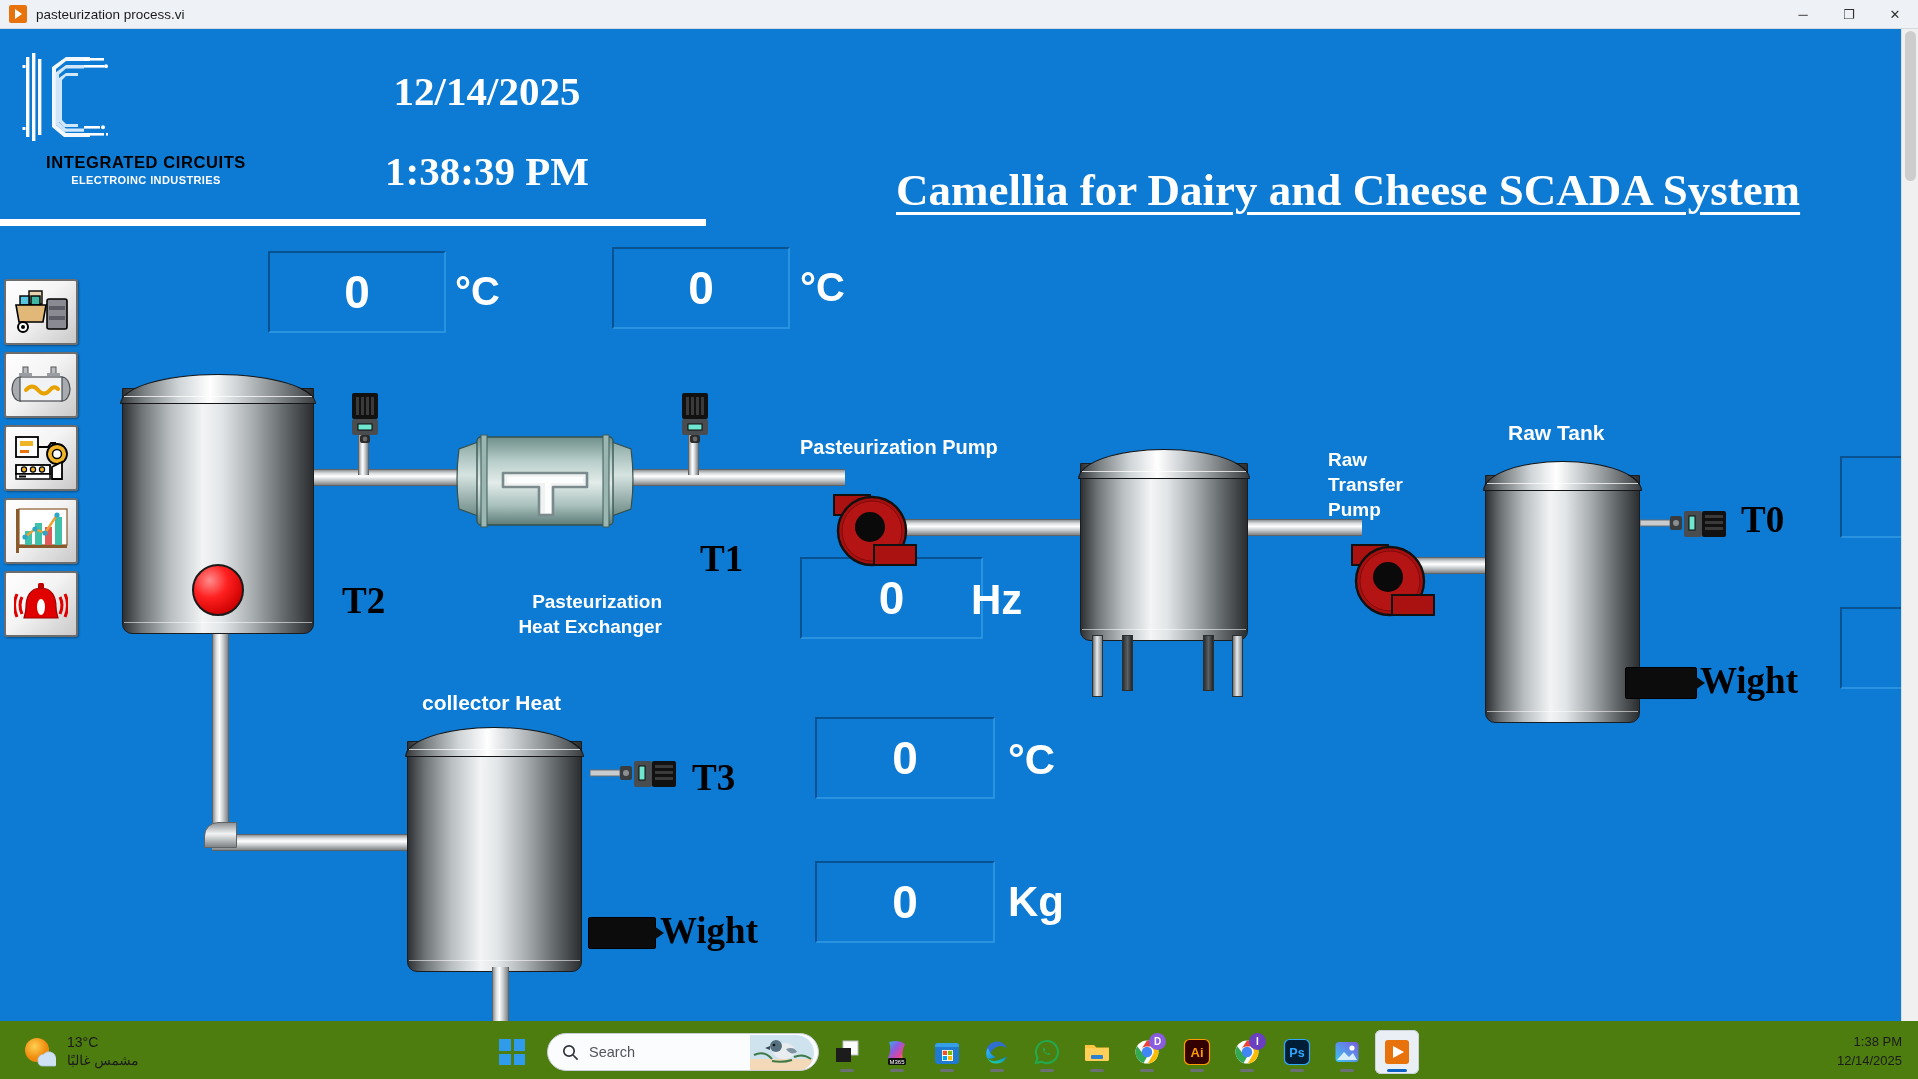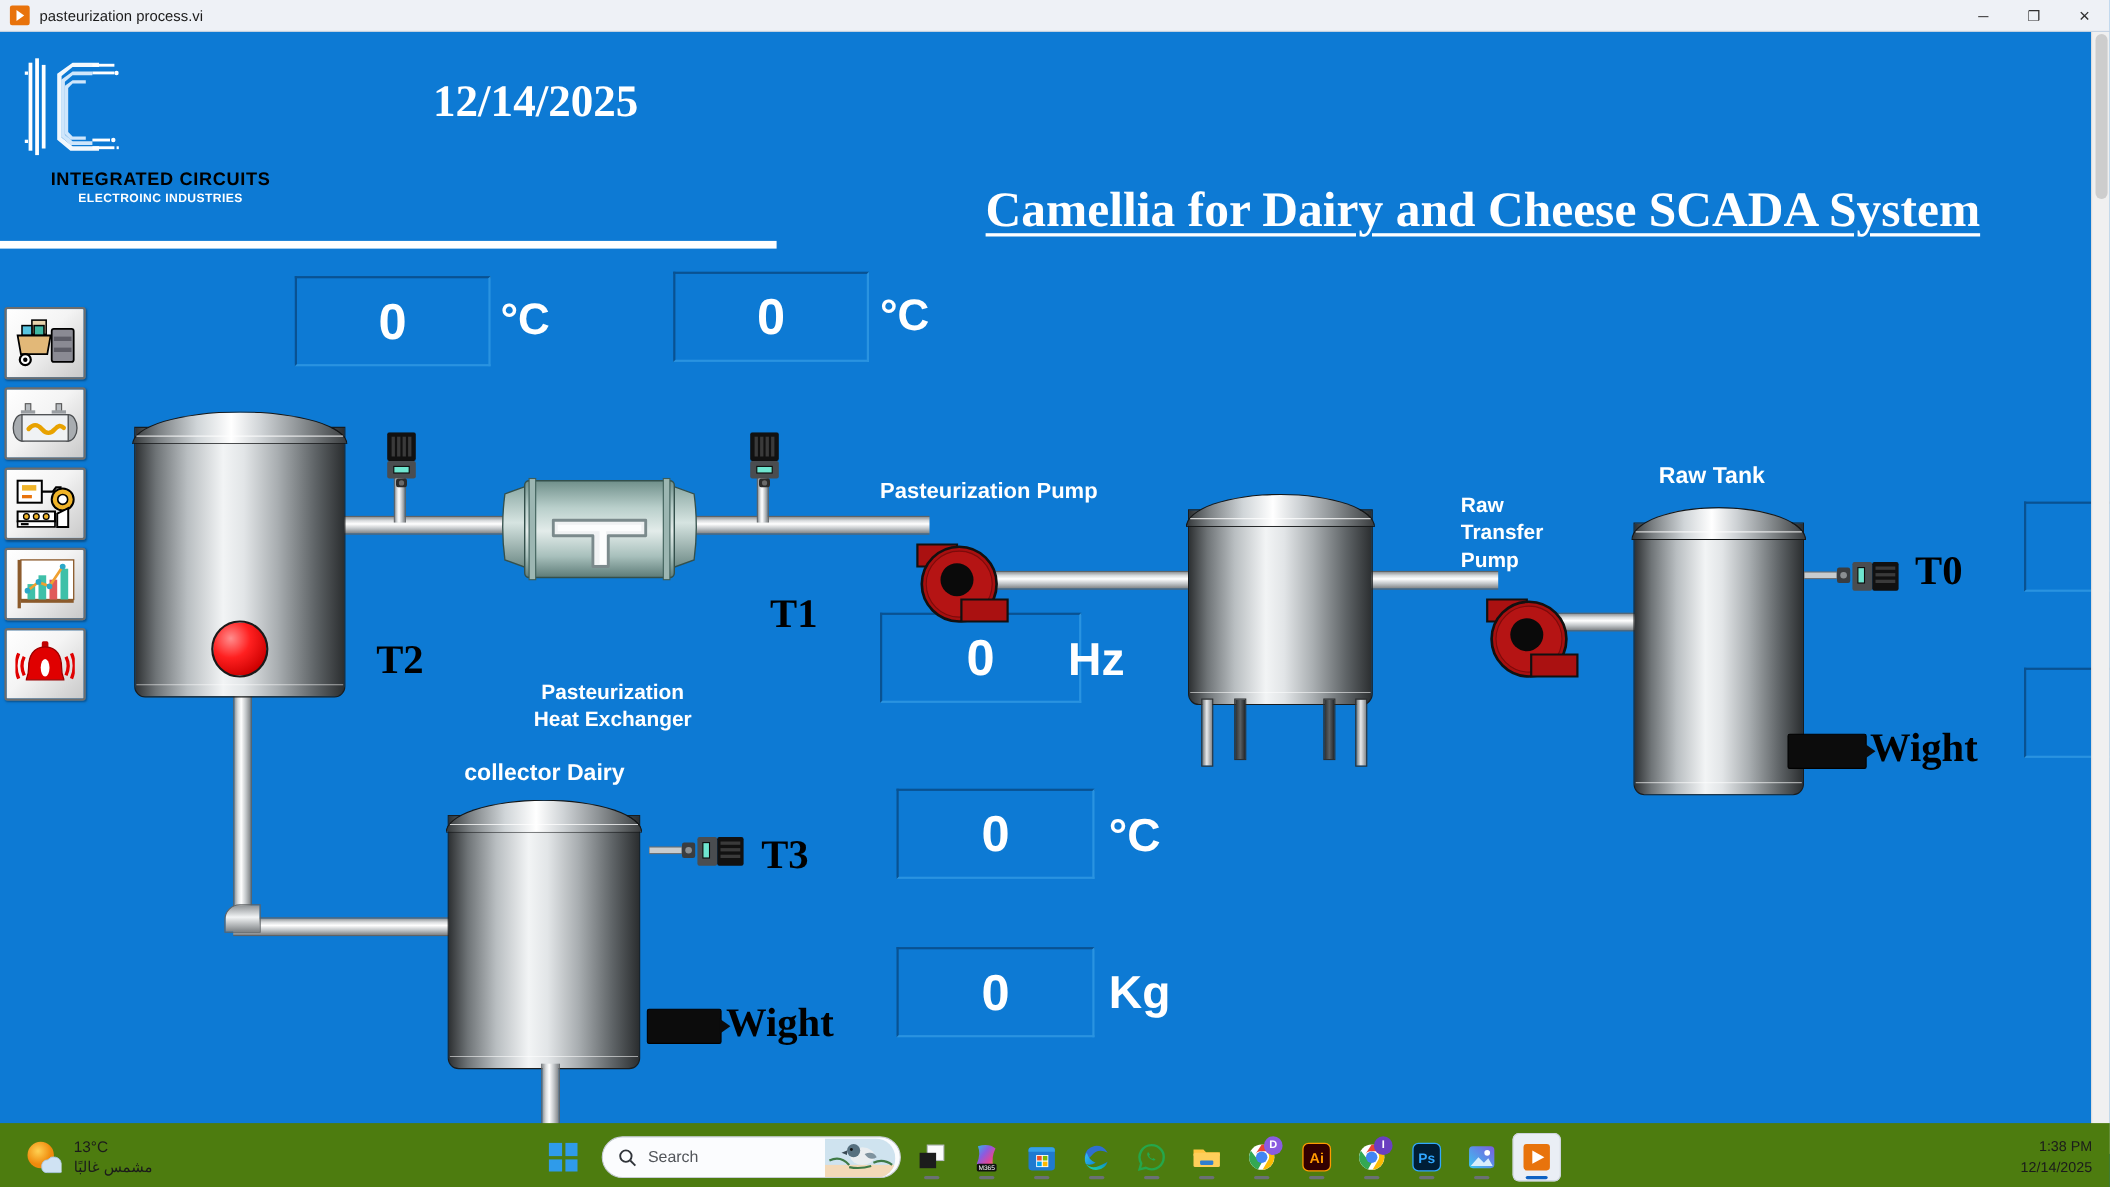--- a/index.html
+++ b/index.html
@@ -271,20 +271,21 @@
         <rect x="62" y="82" width="20" height="2.6"></rect>
           <rect x="84" y="82" width="2.5" height="2.6"></rect>
       </g>
     </svg>
     <div class="logo-title">INTEGRATED CIRCUITS</div>
     <div class="logo-sub">ELECTROINC INDUSTRIES</div>
   </div>
   <div class="hdr-rule"></div>
 
   <div class="date-txt">12/14/2025</div>
+  <div class="time-txt">1:38:39 PM</div>
   <div class="main-title">Camellia for Dairy and Cheese SCADA System</div>
 
   <div class="sidebar">
 
     <div class="side-btn">
       <svg width="58" height="50" viewBox="0 0 58 50">
         <rect x="17" y="4" width="13" height="13" fill="#e8d3ad" stroke="#000" stroke-width="1.4"></rect>
         <rect x="8" y="9" width="9" height="9" fill="#58c4e0" stroke="#000" stroke-width="1.4"></rect>
         <rect x="19" y="9" width="9" height="9" fill="#3fb7a3" stroke="#000" stroke-width="1.4"></rect>
         <path d="M4 18 h30 l-3 17 h-24 z" fill="#e2b878" stroke="#000" stroke-width="1.6"></path>
@@ -539,36 +540,36 @@
   <div class="wbox" style="left:588px; top:888px; width:68px; height:32px;"></div>
   <div class="wbox" style="left:1625px; top:638px; width:72px; height:32px;"></div>
 
   <div class="lbl-k" style="left:342px; top:510px;margin-top:40px;">T2</div>
   <div class="lbl-k" style="left:700px; top:508px;">T1</div>
   <div class="lbl-k" style="left:692px; top:727px;">T3</div>
   <div class="lbl-k" style="left:1741px; top:469px;">T0</div>
   <div class="lbl-k" style="left:660px; top:880px;">Wight</div>
   <div class="lbl-k" style="left:1700px; top:630px;">Wight</div>
 
-  <div class="lbl-w" style="left:452px; top:588px; width:210px; text-align:center;">
+  <div class="lbl-w" style="left:452px; top:560px; width:210px; text-align:right;">
     <div>Pasteurization</div>
     <div>Heat Exchanger</div>
   </div>
 
   <div class="lbl-w" style="left:800px; top:405px; white-space:nowrap; font-size:20px;">Pasteurization Pump</div>
 
   <div class="lbl-w" style="left:1328px; top:418px; width:130px;">
     <div>Raw</div>
     <div>Transfer</div>
     <div>Pump</div>
   </div>
 
   <div class="lbl-w" style="left:1508px; top:390px; font-size:21px; white-space:nowrap;">Raw Tank</div>
 
-  <div class="lbl-w" style="left:422px; top:660px; font-size:21px; white-space:nowrap;">collector Dairy</div>
+  <div class="lbl-w" style="left:422px; top:660px; font-size:21px; white-space:nowrap;">collector Heat</div>
 </div>
 
 <div class="vscroll">
   <div class="arrow up">▲</div>
   <div class="thumb"></div>
   <div class="arrow down">▼</div>
 </div>
 
 <div class="taskbar">
 

